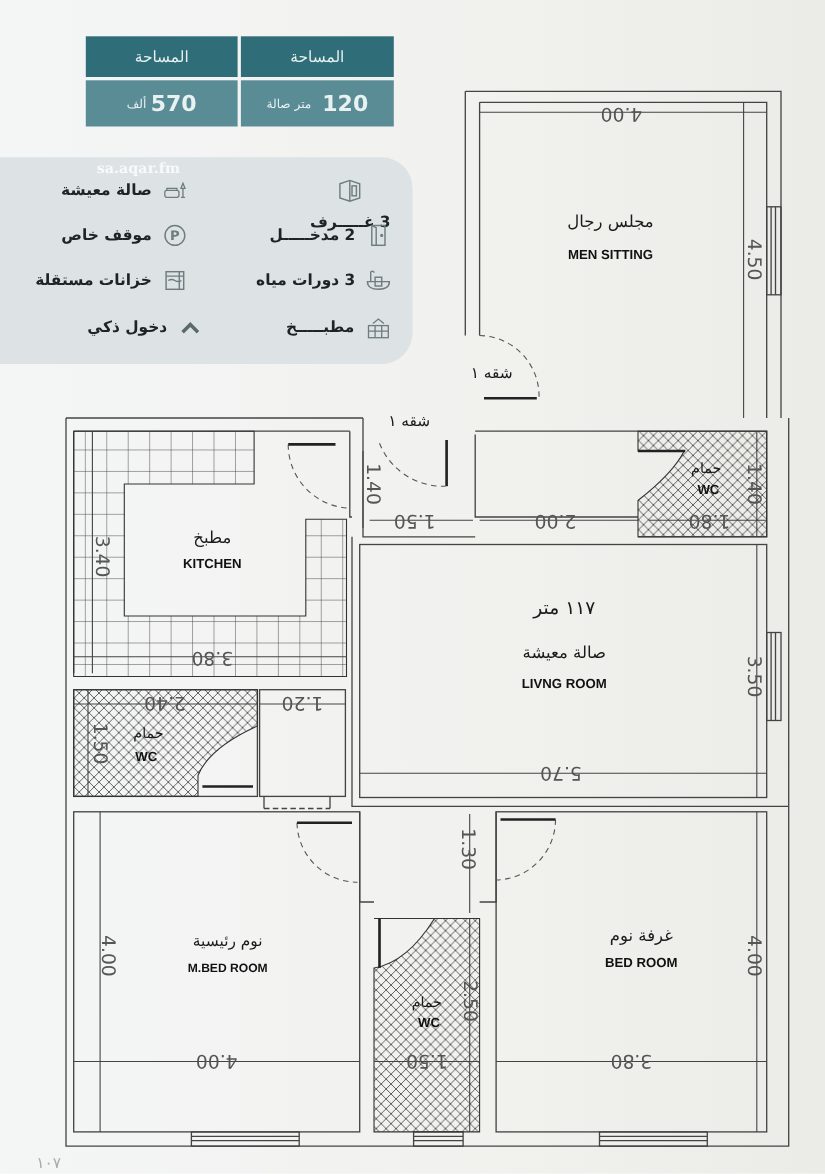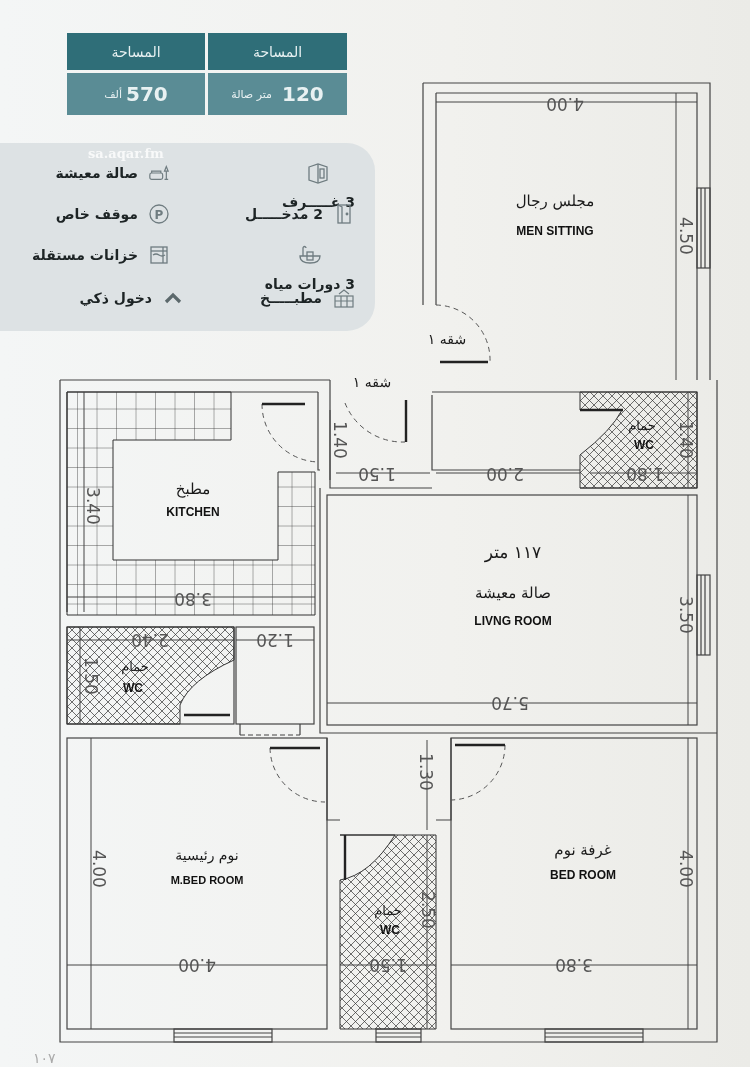--- a/index.html
+++ b/index.html
@@ -1,21 +1,21 @@
 <!DOCTYPE html>
 <html><head>
 <meta charset="utf-8">
 <style>
   html, body { margin:0; padding:0; }
   body {
     width:750px; height:1067px; overflow:hidden; position:relative;
     background: linear-gradient(90deg, #f4f6f6 0%, #f1f1ee 60%, #ebebe7 100%);
     font-family: "DejaVu Sans", sans-serif;
   }
-  .stats { position:absolute; left:67px; top:33px; width:280px; height:82px; }
+  .stats { position:absolute; left:78px; top:33px; width:280px; height:82px; }
   .cell { position:absolute; display:flex; align-items:center; justify-content:center; color:#e8f1f2; }
   .cell.head { background:#2f6e78; height:37px; font-size:14px; }
   .cell.val  { background:#5a8c95; height:42px; top:40px; }
   .c1 { left:0; width:138px; }
   .c2 { left:141px; width:139px; }
   .cell.head.c1,.cell.head.c2 { top:0; }
   .val .num { font-size:20px; font-weight:bold; margin-left:4px;text-align:right; }
   .val .unit { font-size:11px; }
   .watermark { position:absolute; left:88px; top:146px; font-size:13px; color:#ffffff; opacity:.8; font-family:"DejaVu Serif", serif;font-weight:bold; }
   .features {
@@ -61,21 +61,21 @@
   <div class="feat" style="right:20px; top:60px;">
     <span class="ico">
         <svg width="22" height="22" viewBox="0 0 22 22" fill="none" stroke="#6f7c80" stroke-width="1.3">
           <rect x="5" y="2" width="12" height="18"></rect>
           <path d="M5 2 L9 4 L9 20"></path>
           <circle cx="14" cy="11" r=".8" fill="#6f7c80"></circle>
         </svg>
       </span>
     <span>2 مدخـــــل</span>
   </div>
-  <div class="feat" style="right:20px; top:101px;flex-direction:column;">
+  <div class="feat" style="right:20px; top:101px;">
     <span class="ico">
         <svg width="22" height="22" viewBox="0 0 22 22" fill="none" stroke="#6f7c80" stroke-width="1.3">
           <path d="M1 12 H21 C21 17 17 19 11 19 C5 19 1 17 1 12 Z"></path>
           <rect x="8" y="8" width="6" height="8"></rect>
           <path d="M4 12 V4 C4 2 7 2 7 4"></path>
         </svg>
       </span>
     <span>3 دورات مياه</span>
   </div>
   <div class="feat" style="right:20px; top:144px;gap:11px;">

